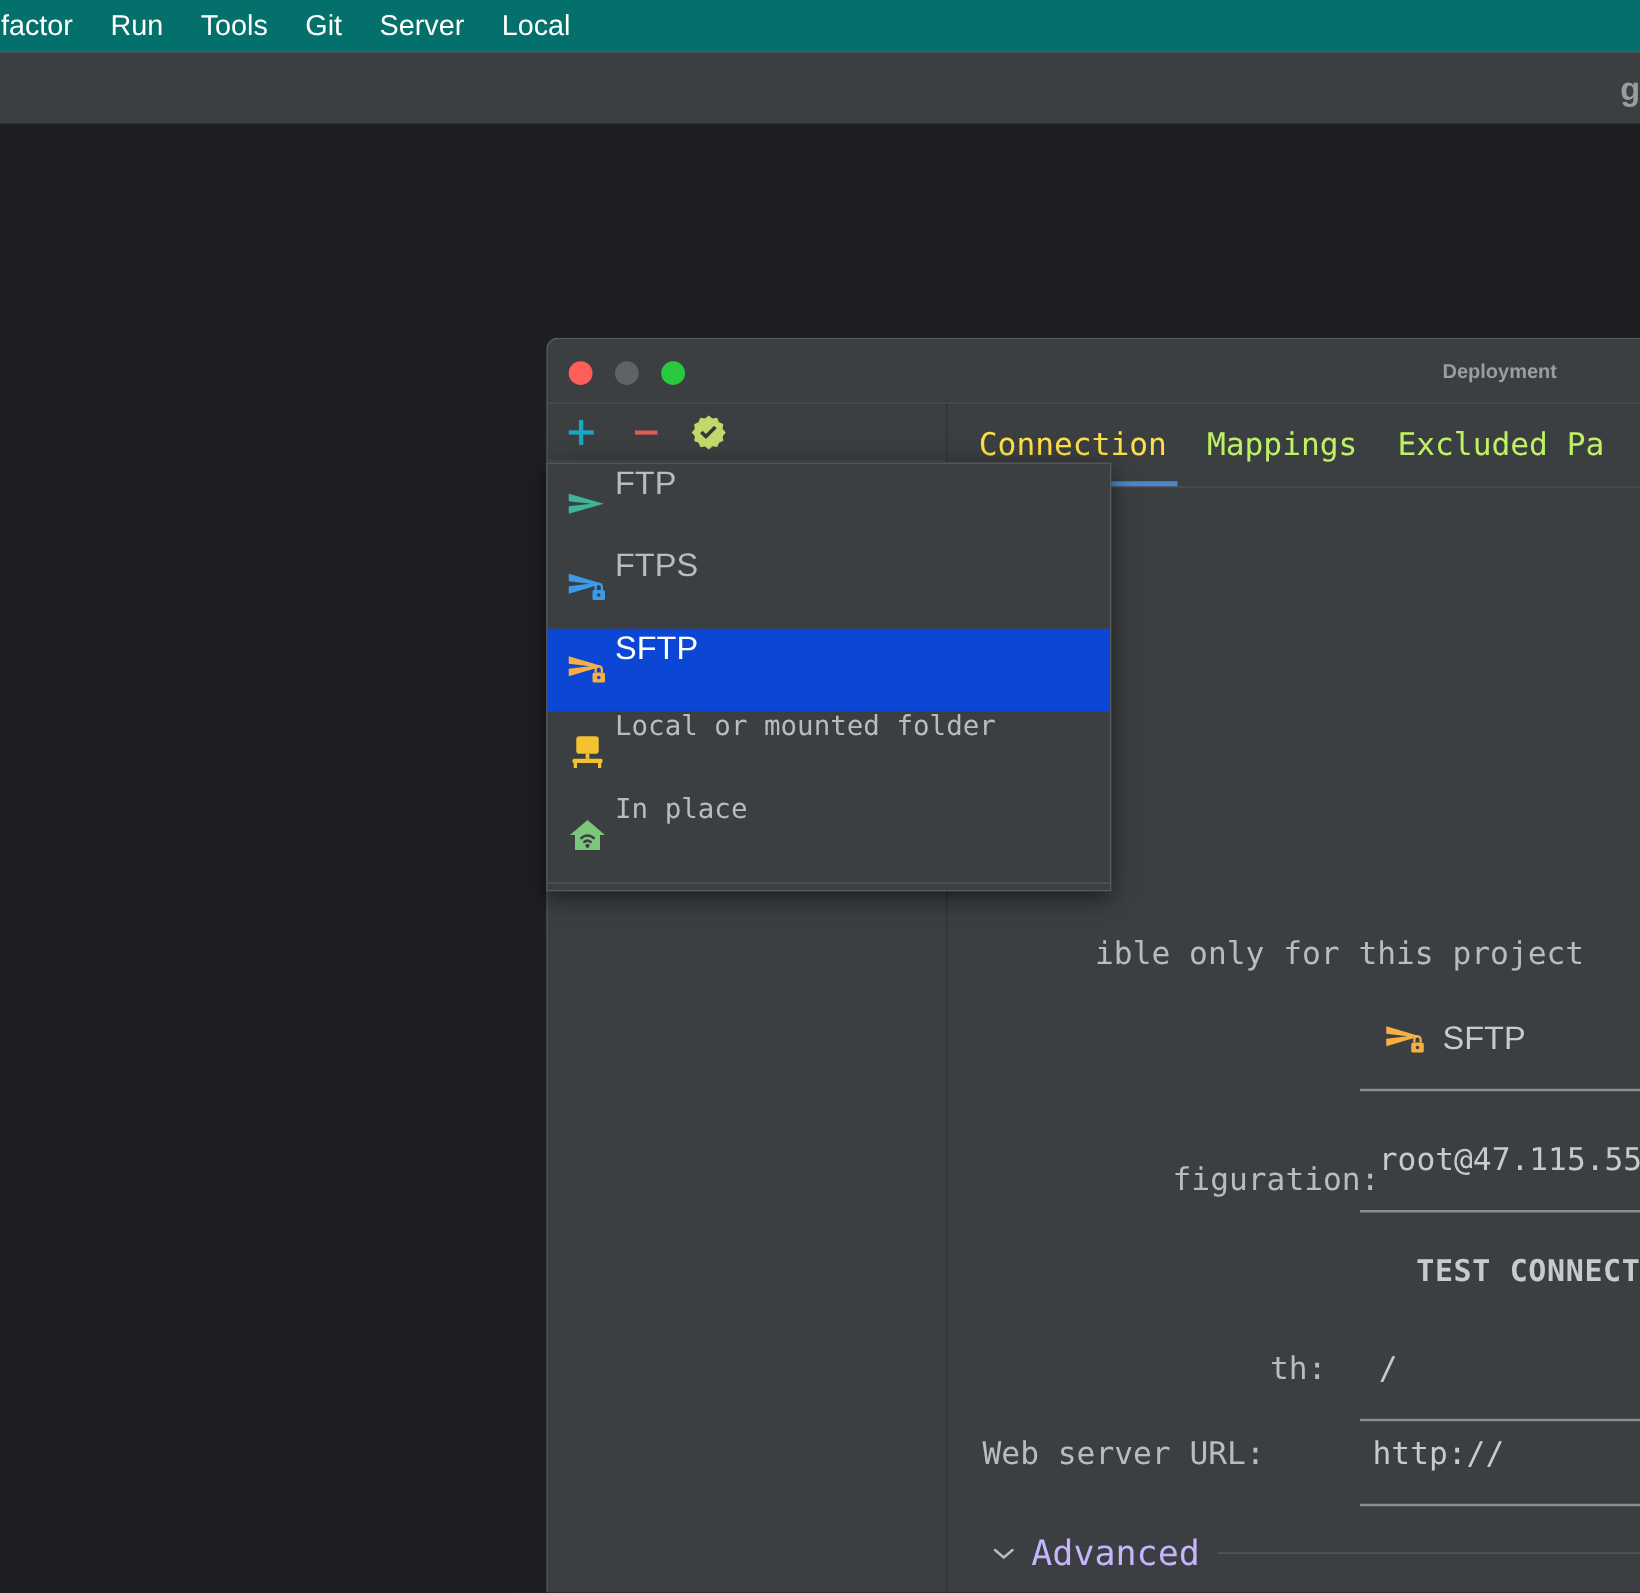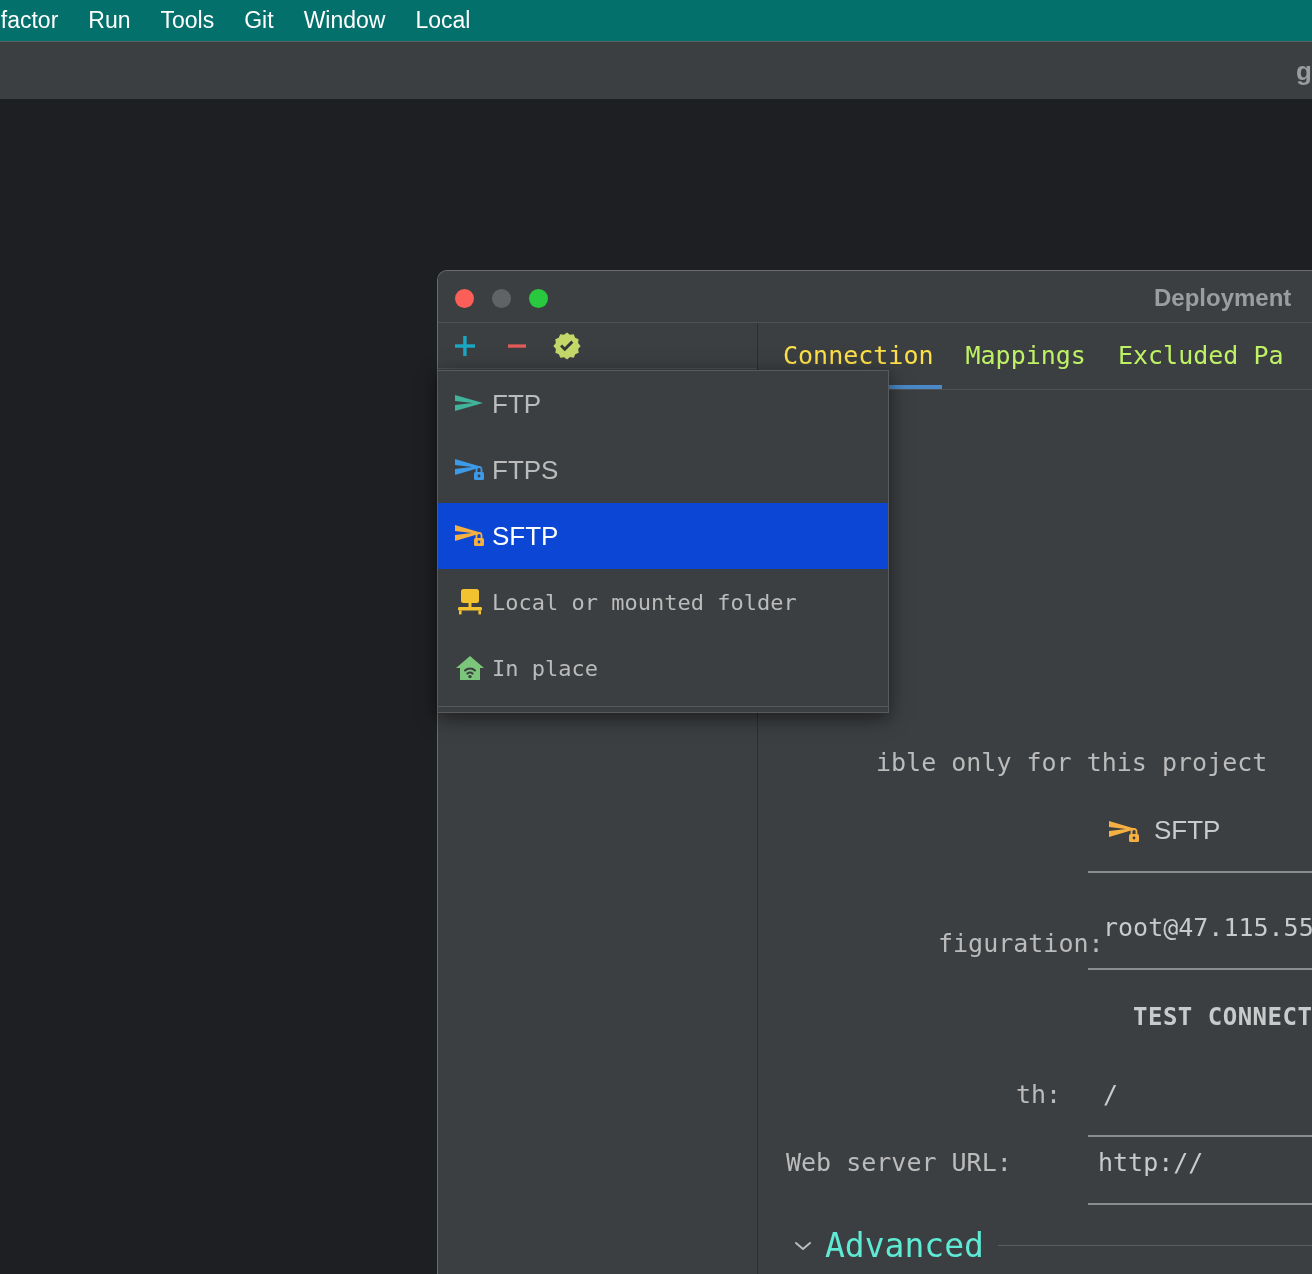--- a/index.html
+++ b/index.html
@@ -90,21 +90,21 @@
   }
   #traffic-close  { left: 17px;  background: #fc5f57; }
   #traffic-min    { left: 54px;  background: #606365; }
   #traffic-max    { left: 91px;  background: #28c83f; }
   #dialog-title {
     position: absolute;
     left: 716px; top: 12px;
     color: #9b9e9f;
     font-family: "Liberation Sans", sans-serif;
     font-weight: bold;
-    font-size: 24px;
+    font-size: 16px;
     line-height: 30px;
     white-space: nowrap;
   }
 
   
   #server-list-pane {
     position: absolute;
     left: 0; top: 52px;
     width: 320px; height: 952px;
     background: #3c3f41;
@@ -139,21 +139,20 @@
     background: #3c3f41;
     border: 1px solid #585b5d;
     box-shadow: 0 5px 18px rgba(0,0,0,0.55);
     box-sizing: border-box;
     z-index: 40;
     padding: 0;
   }
   .menu-row {
     height: 66px;
     display: flex;
-    align-items: center;
     padding-left: 10px;
     box-sizing: border-box;
     cursor: default;
   }
   .menu-row .micon {
     width: 44px;
     min-width: 44px;
     display: flex;
     align-items: center;
     justify-content: center;
@@ -284,41 +283,41 @@
     align-items: center;
     width: 520px;
   }
   #advanced-chevron {
     color: #bbbbbb;
     font-size: 21px;
     line-height: 21px;
     margin-right: 12px;
   }
   #advanced-label {
-    color: #5eead4;
-    font-family: "DejaVu Sans Mono", monospace;
-    font-size: 33px;
+    color: #c4b5fd;
+    font-family: "DejaVu Sans Mono", monospace;
+    font-size: 28px;
     white-space: nowrap;
     margin-right: 14px;
   }
   #advanced-rule {
     flex: 1;
     height: 1px;
     background: #5b5e5f;
   }
 </style>
 </head>
 <body>
 
 <div id="ide-menubar">
   <div class="menu-item" id="menu-item-refactor">efactor</div>
   <div class="menu-item">Run</div>
   <div class="menu-item">Tools</div>
   <div class="menu-item">Git</div>
-  <div class="menu-item">Window</div>
+  <div class="menu-item">Server</div>
   <div class="menu-item">Local</div>
 </div>
 
 <div id="ide-toolbar">
   <div id="toolbar-cut-text">g</div>
 </div>
 
 <div id="ide-editor"></div>
 
 <div id="deployment-dialog">

